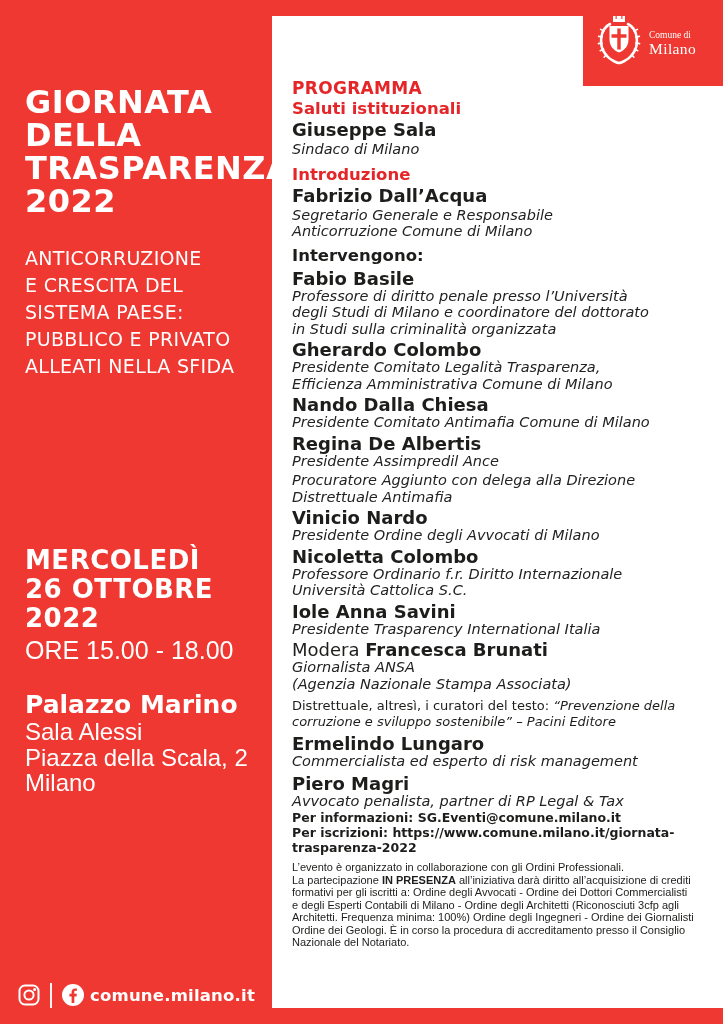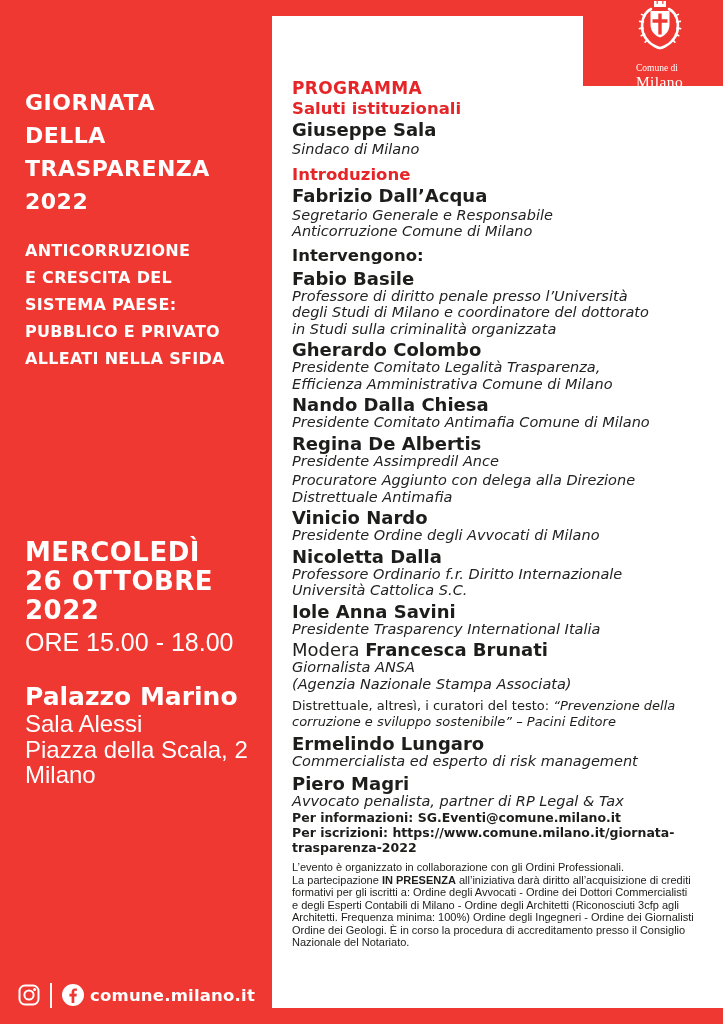--- a/index.html
+++ b/index.html
@@ -7,22 +7,22 @@
     --heading-red:#E52528;
     --text-dark:#1D1D1B;
   }
   *{margin:0;padding:0;box-sizing:border-box;}
   html,body{background:#888;}
   body{font-family:"DejaVu Sans","Liberation Sans",sans-serif;}
   .poster{position:relative;width:723px;height:1024px;background:var(--background-red);overflow:hidden;margin:0 auto;}
 
   
   .sidebar{position:absolute;left:25px;top:0;width:238px;color:#fff;}
-  .title{margin-top:86px;font-size:22px;line-height:33px;font-weight:800;letter-spacing:.5px;}
-  .subtitle{margin-top:19px;font-size:16px;line-height:27px;font-weight:700;letter-spacing:.3px;}
+  .title{margin-top:86px;font-size:32px;line-height:33px;font-weight:800;letter-spacing:.5px;}
+  .subtitle{margin-top:27px;font-size:19px;line-height:27px;font-weight:400;letter-spacing:.3px;}
   .date-block{margin-top:166px;}
   .date-bold{font-size:26px;line-height:29px;font-weight:800;letter-spacing:.5px;}
   .date-time{font-size:25px;line-height:30px;font-weight:400;margin-top:2px;font-family:"Liberation Sans",sans-serif;}
   .venue-block{margin-top:26px;}
   .venue-name{font-size:25px;line-height:28px;font-weight:800;}
   .venue-line{font-size:24px;line-height:25.5px;font-weight:400;font-family:"Liberation Sans",sans-serif;}
 
   
   .content{position:absolute;left:272px;top:16px;width:488px;height:992px;background:#ffffff;
            padding:62px 16px 0 20px;overflow:hidden;color:var(--text-dark);}
@@ -40,21 +40,21 @@
   .extra .sp-name{line-height:19px;}
   .extra.speaker{margin-top:4px;}
   .info{margin-top:1px;}
   .info-line{font-size:12.5px;line-height:15px;font-weight:800;}
   .fineprint{margin-top:6px;font-size:11px;line-height:12.5px;max-width:402px;font-family:"Liberation Sans",sans-serif;}
   .fineprint .fp-bold{font-weight:700;}
   .fp-para{margin-top:0;}
 
   
   .logo-block{position:absolute;left:583px;top:0;width:140px;height:86px;background:var(--background-red);
-              display:flex;align-items:center;gap:7px;padding-left:13px;color:#fff;flex-direction:column;}
+              display:flex;align-items:center;gap:7px;padding-left:13px;color:#fff;}
   .logo-text .small{font-family:"Liberation Serif",serif;font-size:9.5px;line-height:11px;}
   .logo-text .big{font-family:"Liberation Serif",serif;font-size:15.5px;line-height:16px;letter-spacing:.4px;}
 
   
   .footer{position:absolute;left:18px;top:981px;height:28px;display:flex;align-items:center;color:#fff;}
   .f-divider{width:2px;height:25px;background:rgba(255,255,255,.95);margin:0 9px 0 10px;}
   .f-site{margin-left:5px;font-size:16.5px;font-weight:800;letter-spacing:.2px;}
   .icon-btn{display:flex;align-items:center;}
 </style>
 </head>
@@ -128,21 +128,21 @@
         </div>
         <div class="speaker">
           <div class="role">Procuratore Aggiunto con delega alla Direzione
 Distrettuale Antimafia</div>
         </div>
         <div class="speaker">
           <div class="sp-name"><span class="sp-prefix"></span><span>Vinicio Nardo</span></div>
           <div class="role">Presidente Ordine degli Avvocati di Milano</div>
         </div>
         <div class="speaker">
-          <div class="sp-name"><span class="sp-prefix"></span><span>Nicoletta Dalla</span></div>
+          <div class="sp-name"><span class="sp-prefix"></span><span>Nicoletta Colombo</span></div>
           <div class="role">Professore Ordinario f.r. Diritto Internazionale
 Università Cattolica S.C.</div>
         </div>
         <div class="speaker">
           <div class="sp-name"><span class="sp-prefix"></span><span>Iole Anna Savini</span></div>
           <div class="role">Presidente Trasparency International Italia</div>
         </div>
         <div class="speaker">
           <div class="sp-name"><span class="sp-prefix">Modera </span><span>Francesca Brunati</span></div>
           <div class="role">Giornalista ANSA

